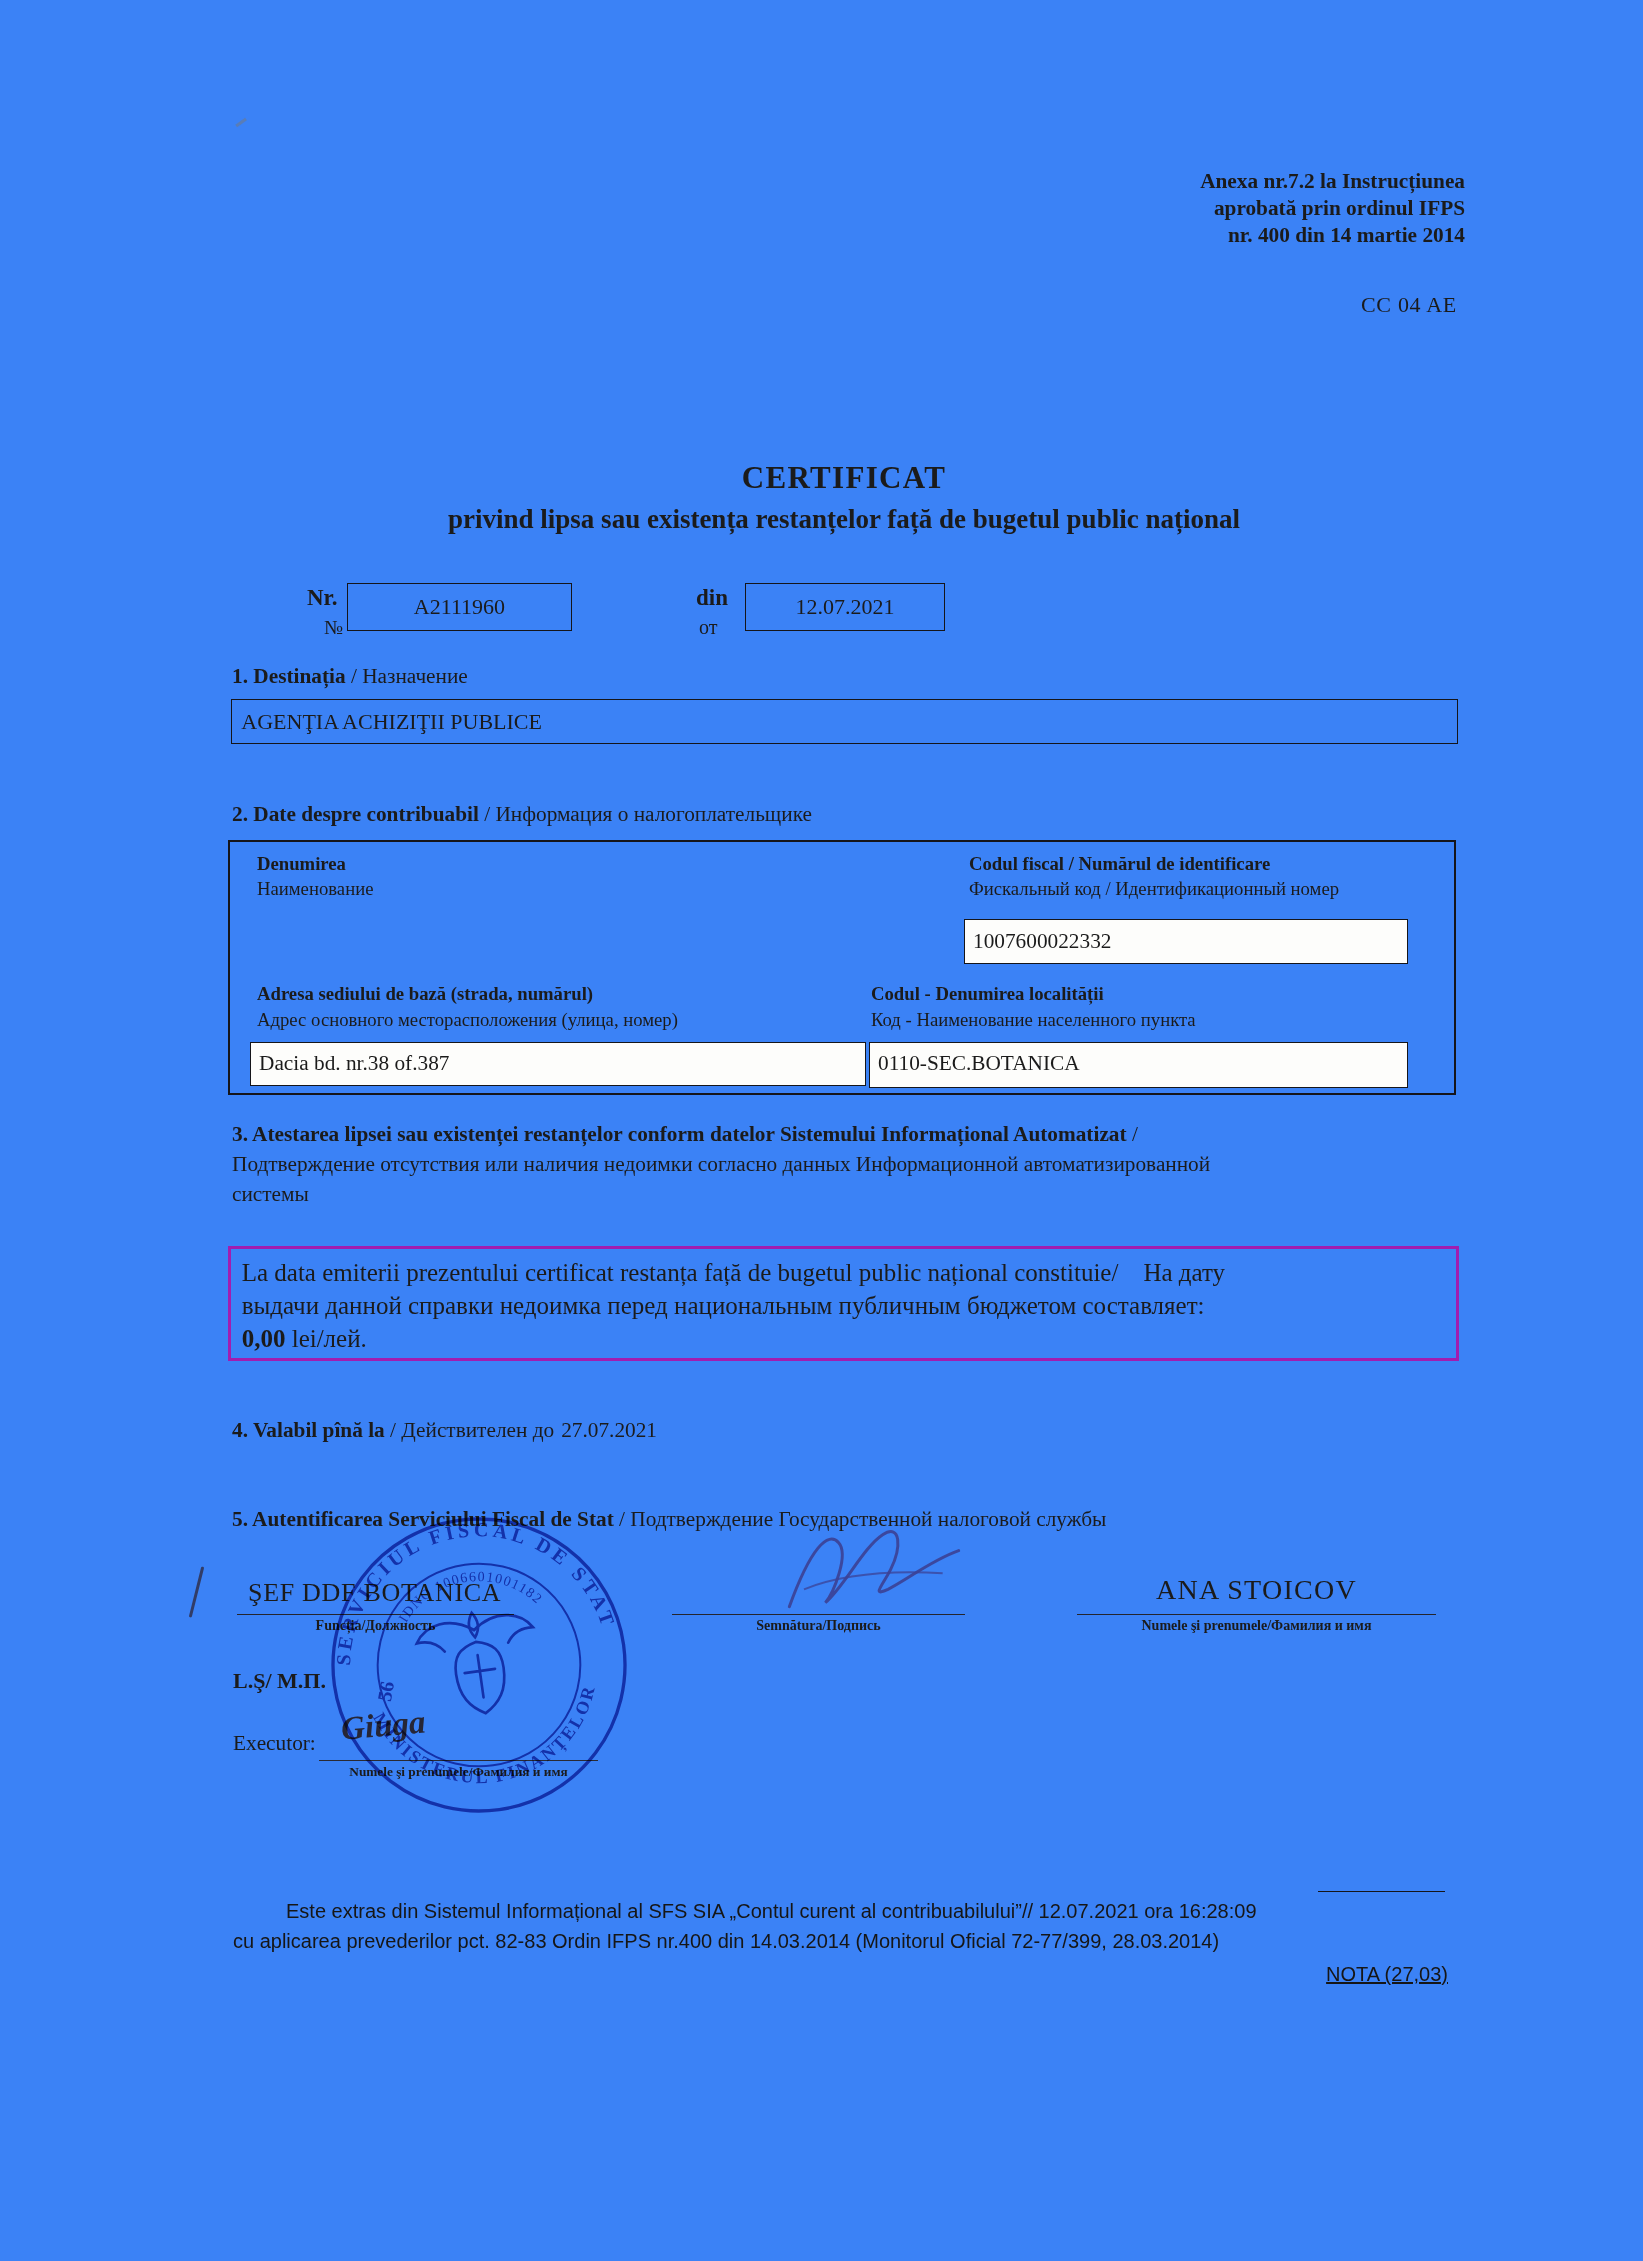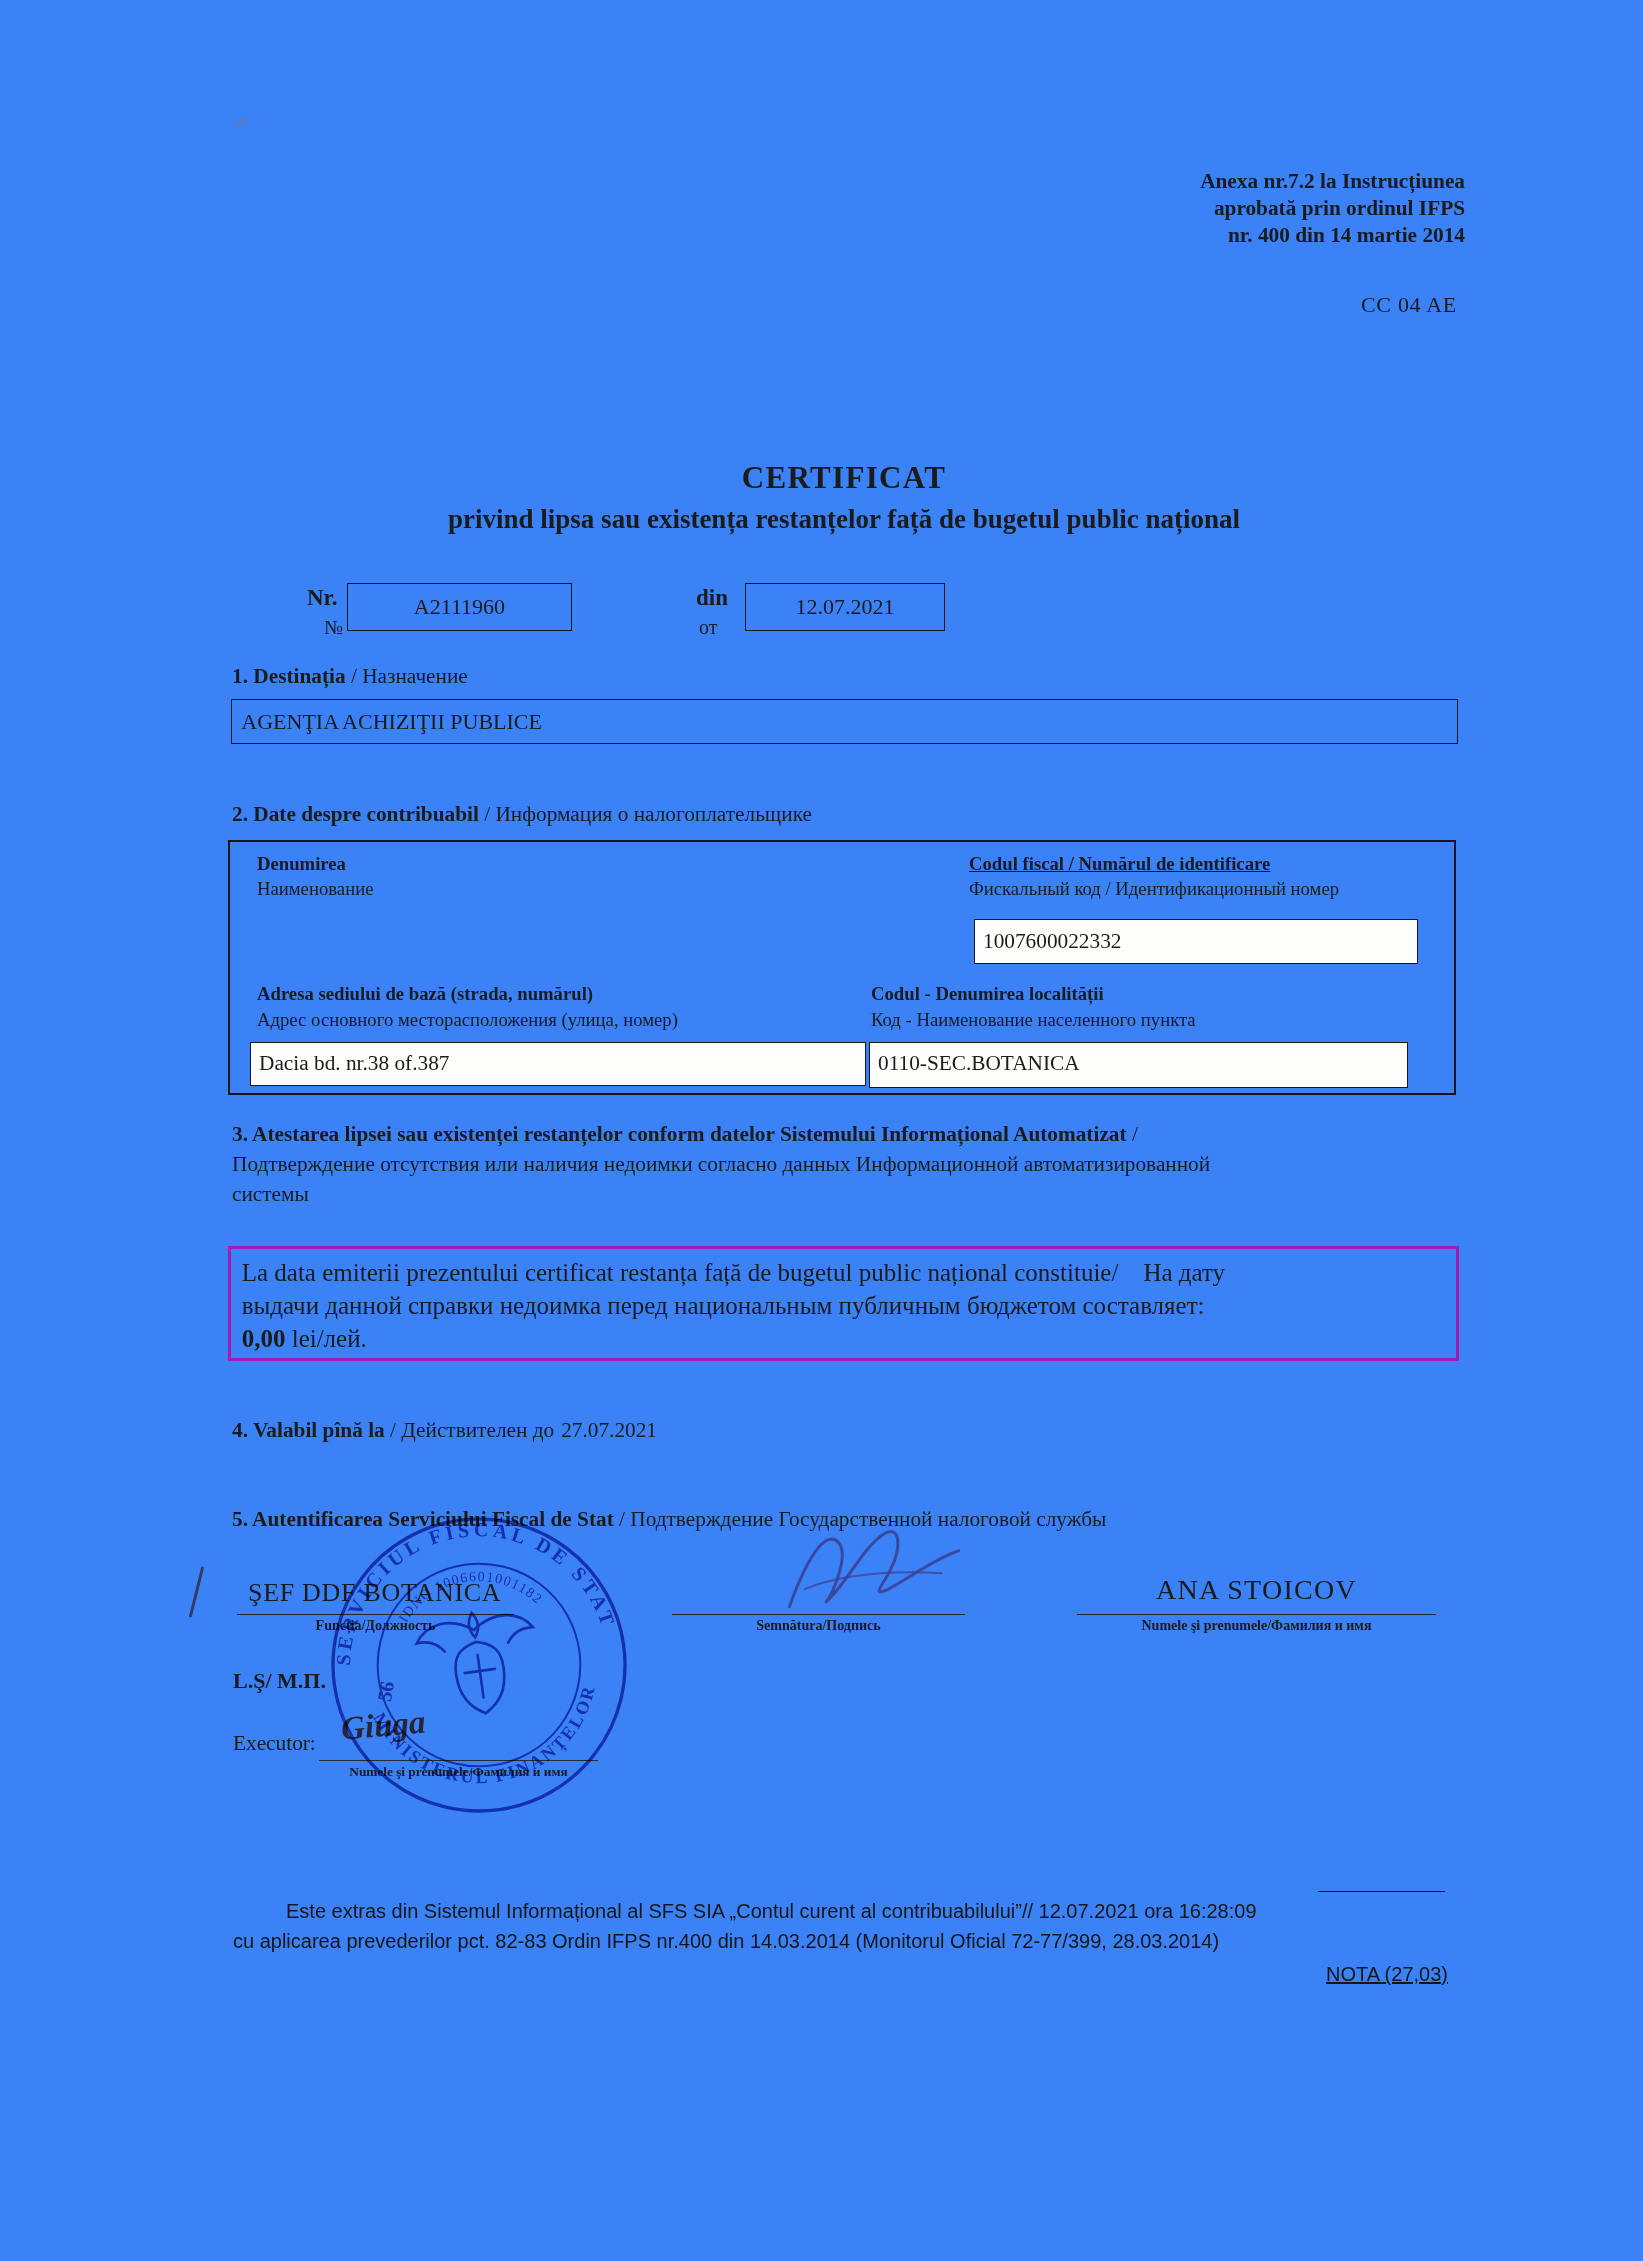--- a/index.html
+++ b/index.html
@@ -28,25 +28,25 @@
   #date-box{position:absolute;left:745px;top:583px;width:200px;height:48px;border:1.3px solid #15151a;text-align:center;line-height:45px;font-size:22px;}
 
   #s1-heading{position:absolute;left:232px;top:664px;font-size:21.3px;}
   #s1-box{position:absolute;left:231px;top:699px;width:1227px;height:45px;border:1.3px solid #15151a;font-size:22px;line-height:43px;padding-left:9.3px;}
 
   #s2-heading{position:absolute;left:232px;top:802px;font-size:21.3px;}
   #s2-box{position:absolute;left:228px;top:840px;width:1228px;height:255px;border:2px solid #15151a;}
   .cell-lbl{position:absolute;font-size:18.7px;}
   #lbl-name-ro{left:27px;top:10.7px;font-weight:bold;}
   #lbl-name-ru{left:27px;top:36px;}
-  #lbl-fiscal-ro{left:739px;top:10.7px;font-weight:bold;text-decoration:underline;}
+  #lbl-fiscal-ro{left:739px;top:10.7px;font-weight:bold;}
   #lbl-fiscal-ru{left:739px;top:36px;}
   .vbox{position:absolute;border:1.3px solid #15151a;font-size:21.3px;height:45px;line-height:43px;padding-left:8px;background:#fdfdfb;}
   #val-name{left:20px;top:77px;width:711px;font-weight:bold;}
-  #val-fiscal{left:734px;top:77px;width:444px;margin-left:10px;}
+  #val-fiscal{left:734px;top:77px;width:444px;}
   #lbl-addr-ro{left:27px;top:141px;font-weight:bold;}
   #lbl-addr-ru{left:27px;top:167px;}
   #lbl-loc-ro{left:641px;top:141px;font-weight:bold;}
   #lbl-loc-ru{left:641px;top:167px;}
   #val-addr{left:20px;top:200px;width:616px;height:44px;line-height:41px;}
   #val-loc{left:639px;top:200px;width:539px;height:46px;line-height:41px;}
 
   #s3-heading{position:absolute;left:232px;top:1119px;width:1254px;font-size:21.3px;line-height:30px;}
   #s3-box{position:absolute;left:228px;top:1246px;width:1231px;height:115px;border:3px solid #a21caf;font-size:25px;line-height:33px;padding:6.7px 0 0 10.7px;}
 

